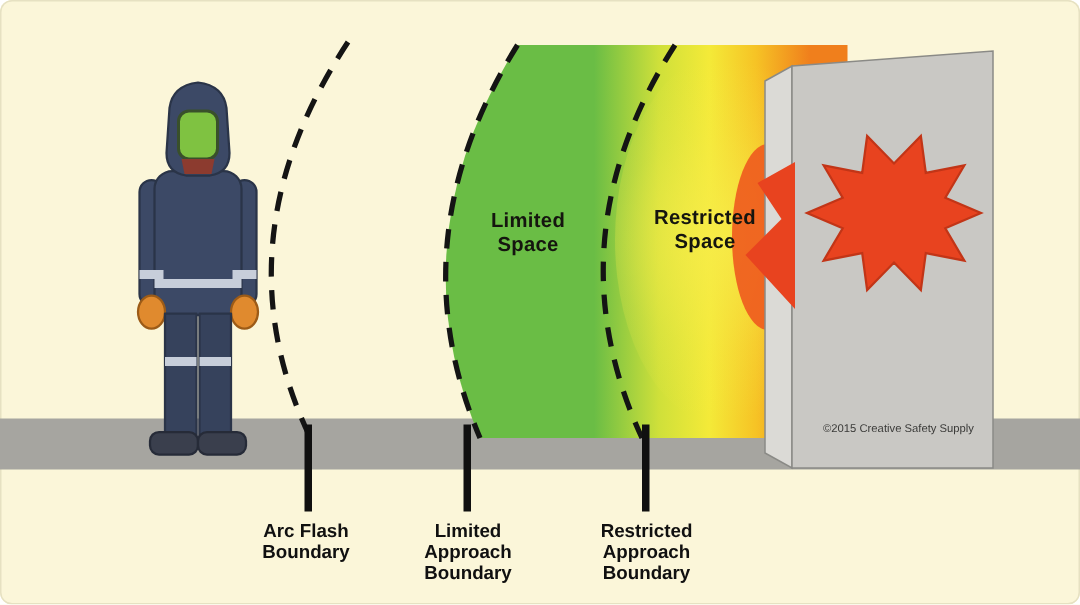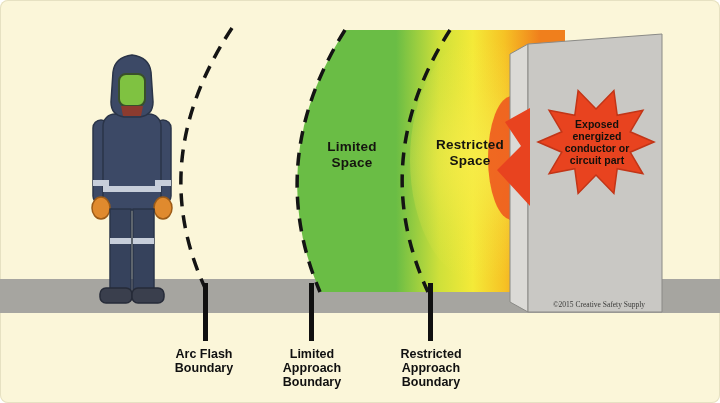--- a/index.html
+++ b/index.html
@@ -17,22 +17,22 @@
     position:absolute;top:347px;transform:translateX(-50%);
     font-weight:bold;font-size:12.5px;color:#101010;text-align:center;
     white-space:pre-line;line-height:1.12;
   }
   .star-label{
     position:absolute;left:597px;top:142px;transform:translate(-50%,-50%);
     width:112px;font-weight:bold;font-size:10.5px;color:#14100c;
     text-align:center;white-space:pre-line;line-height:1.15;
   }
   .copyright{
-    position:absolute;left:599px;top:300px;transform:translateX(-50%);
-    font-size:7.5px;color:#3a3a38;white-space:nowrap;font-family:Liberation Serif, serif;
+    position:absolute;left:599px;top:281px;transform:translateX(-50%);
+    font-size:7.5px;color:#3a3a38;white-space:nowrap;
   }
 </style>
 </head>
 <body>
 
 <div class="canvas">
 
   <svg class="layer" width="720" height="403" viewBox="0 0 720 403">
     <defs>
       <linearGradient id="zoneGrad" gradientUnits="userSpaceOnUse" x1="300" y1="0" x2="540" y2="0">
@@ -99,24 +99,20 @@
       <rect x="428" y="283" width="5" height="58"></rect>
     </g>
   </svg>
 
   <div class="zone-label" style="left:352px;top:155px;">Limited
 Space</div>
 
   <div class="zone-label" style="left:470px;top:153px;">Restricted
 Space</div>
 
-  <div class="star-label">Exposed
-energized
-conductor or
-circuit part</div>
 
   <div class="copyright">©2015 Creative Safety Supply</div>
 
   <div class="boundary-label" style="left:204px;">Arc Flash
 Boundary</div>
 
   <div class="boundary-label" style="left:312px;">Limited
 Approach
 Boundary</div>
 

